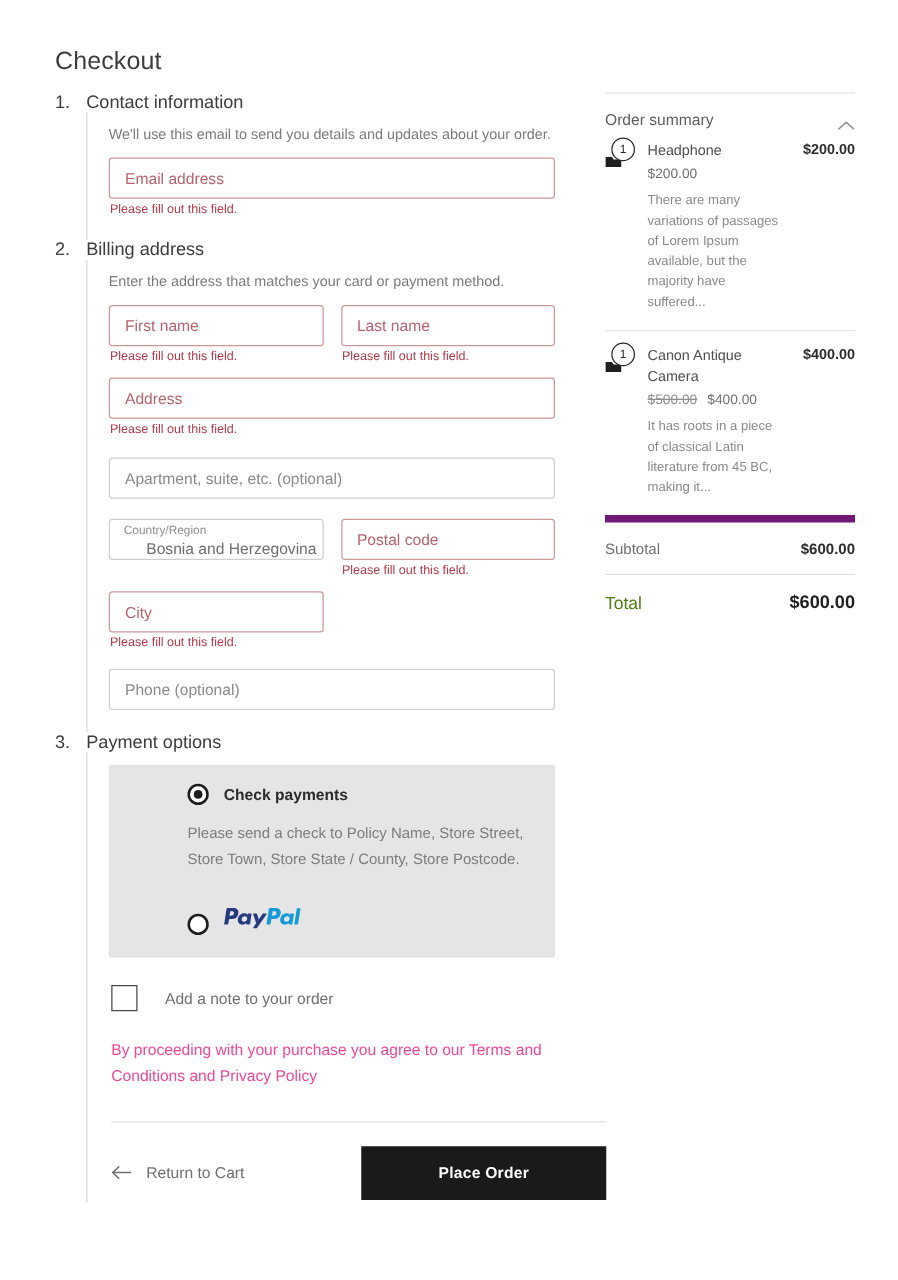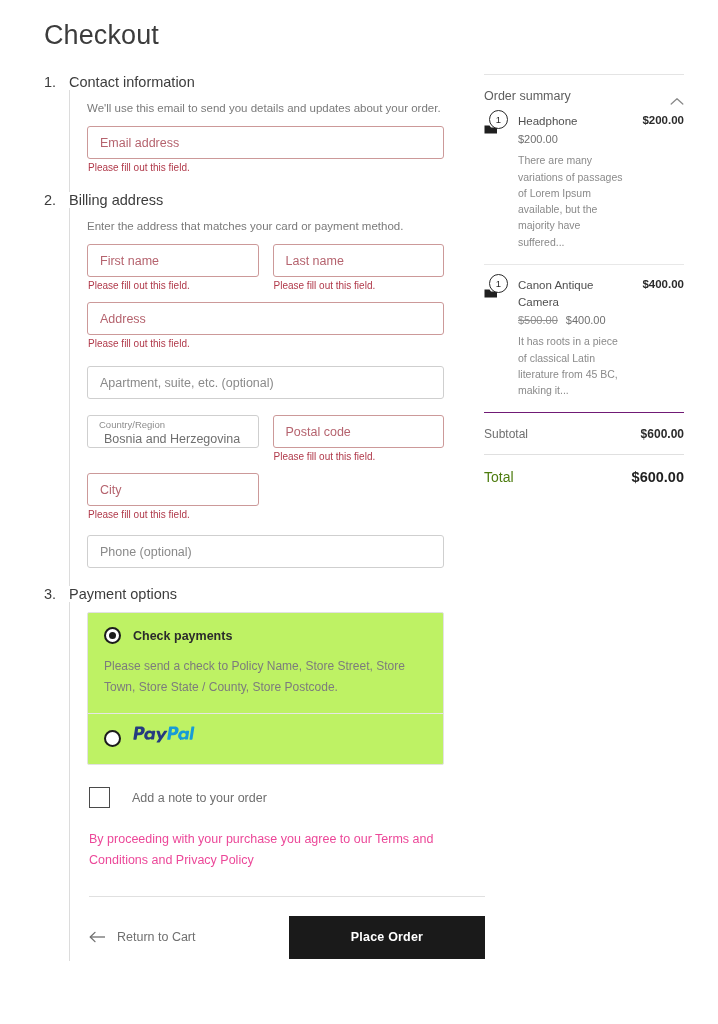--- a/index.html
+++ b/index.html
@@ -11,22 +11,22 @@
     font-family: "Liberation Sans", sans-serif;
     color: #3d3d3d;
     overflow: hidden;
   }
 
   .page { position: relative; width: 718px; height: 1024px; }
 
   
   .page-title {
     position: absolute;
-    left: 44px; top: 20px;
-    font-size: 27px;
+    left: 44px; top: 38px;
+    font-size: 20px;
     font-weight: 400;
     color: #3c3c3c;
     letter-spacing: .1px;
   }
 
   
   .left-col {
     position: absolute;
     left: 44px; top: 74px;
     width: 400px;
@@ -102,32 +102,33 @@
   }
   .country-label {
     position: absolute;
     left: 11px; top: 4px;
     font-size: 9.5px;
     color: #8d8d8d;
     line-height: 1;
   }
   .country-value {
     position: absolute;
-    left: 16px; top: 17px;
+    left: 29px; top: 17px;
     font-size: 12.5px;
     color: #6f6f6f;
     white-space: nowrap;
     line-height: 1.1;
   }
 
   
   .pay-box {
     border: 1px solid #e2e2e2;
     border-radius: 2px;
-    background: #bef264;
+    background: #e5e5e5;
+    padding-left: 46px;
   }
   .pay-row {
     padding: 14px 16px 15px 16px;
   }
   .pay-row.divider { border-top: 1px solid #e6e6e6; }
   .pay-head { display: flex; align-items: center; gap: 12px; }
   .radio {
     width: 17px; height: 17px;
     border: 2px solid #1c1c1c;
     border-radius: 50%;
@@ -264,21 +265,21 @@
   .strike { text-decoration: line-through; color: #8e8e8e; }
   .sale { margin-left: 5px; color: #6f6f6f; }
   .item-desc {
     font-size: 10.5px;
     color: #8a8a8a;
     line-height: 1.55;
     margin-top: 7px;
     max-width: 108px;
   }
 
-  .totals { border-top: 1px solid #701a75; }
+  .totals { border-top: 6px solid #701a75; }
   .total-row {
     display: flex; align-items: center;
     padding: 14px 0 13px 0;
   }
   .total-row.grand { border-top: 1px solid #e0e0e0; }
   .total-label { font-size: 12px; color: #6f6f6f; }
   .total-val { margin-left: auto; font-size: 12px; font-weight: bold; color: #2b2b2b; padding-left: 48px; }
   .total-row.grand .total-label { font-size: 14px; font-weight: normal; color: #4d7c0f; }
   .total-row.grand .total-val { font-size: 14.5px; font-weight: bold; color: #1f1f1f; }
 </style>

